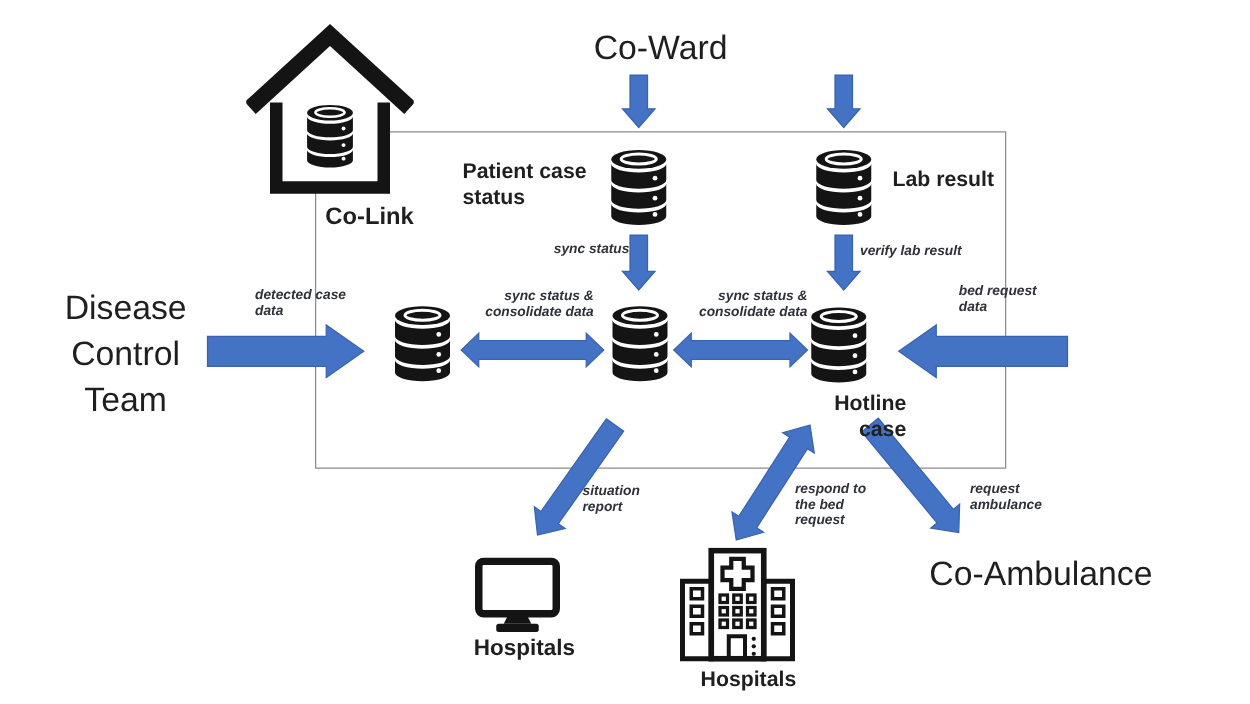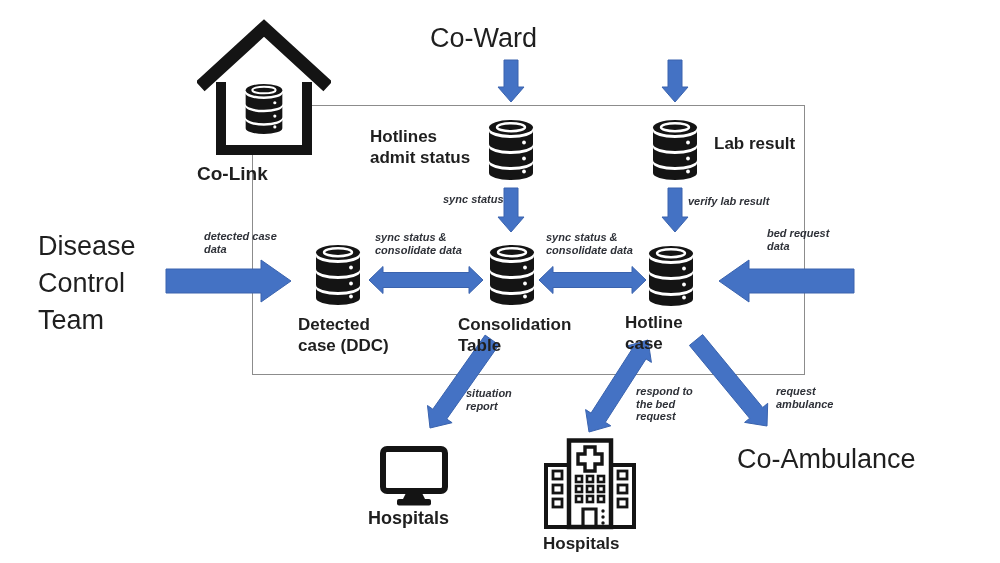--- a/index.html
+++ b/index.html
@@ -1,26 +1,26 @@
 <!DOCTYPE html>
 <html><head>
 <meta charset="utf-8">
 <style>
   html,body{margin:0;padding:0;background:#ffffff;}
   #canvas{
     position:relative;width:1000px;height:563px;background:#ffffff;overflow:hidden;
     font-family:"Liberation Sans", sans-serif;color:#1f1f1f;
   }
   .abs{position:absolute;}
-  .lbl-big{font-size:27px;font-weight:400;line-height:37px;letter-spacing:0px;}
+  .lbl-big{font-size:27px;font-weight:400;line-height:37px;letter-spacing:0px;text-align:center;}
   .lbl-node{font-size:17px;font-weight:600;line-height:21px;}
   .lbl-colink{font-size:19px;font-weight:600;}
   .lbl-edge{font-size:11px;font-weight:700;font-style:italic;line-height:12.5px;
             color:#2e3138;white-space:pre-line;}
-  .center{text-align:left;}
+  .center{text-align:right;}
   #border-rect{
     position:absolute;left:252px;top:105px;width:553px;height:270px;
     border:1.5px solid #8c8c8c;box-sizing:border-box;
   }
   #arrow-layer{position:absolute;left:0;top:0;z-index:3;}
   .icon-layer{z-index:4;}
   .txt{z-index:5;}
 </style>
 </head>
 <body>
@@ -60,49 +60,47 @@
 
   <svg class="abs icon-layer" style="left:197px;top:18px" width="134" height="144" viewBox="0 0 134 144">
     <rect x="24" y="52" width="86" height="80" fill="#ffffff" stroke="#141414" stroke-width="10"></rect>
     <path d="M8,64 L67,10 L126,64" fill="#ffffff" stroke="#141414" stroke-width="13" stroke-linecap="square"></path>
     <use href="#db-icon" x="47" y="64" width="40" height="54"></use>
   </svg>
   <div class="abs txt lbl-colink center" style="left:197px;top:163px;width:134px">Co-Link</div>
 
   <div class="abs txt lbl-big center" style="left:430px;top:20px;width:152px">Co-Ward</div>
 
-  <div class="abs txt lbl-node" style="left:370px;top:126px;width:104px">Hotlines admit status</div>
+  <div class="abs txt lbl-node" style="left:370px;top:126px;width:104px">Patient case status</div>
   <svg class="abs icon-layer" style="left:487px;top:119px" width="48" height="62" viewBox="0 0 48 62">
       <use href="#db-icon"></use>
     </svg>
 
   <svg class="abs icon-layer" style="left:651px;top:119px" width="48" height="62" viewBox="0 0 48 62">
       <use href="#db-icon"></use>
     </svg>
   <div class="abs txt lbl-node" style="left:714px;top:133px;width:110px">Lab result</div>
 
   <div class="abs txt lbl-edge" style="left:443px;top:193px">sync status</div>
   <div class="abs txt lbl-edge" style="left:688px;top:195px">verify lab result</div>
 
   <div class="abs txt lbl-big" style="left:38px;top:228px;width:125px">Disease Control Team</div>
   <div class="abs txt lbl-edge" style="left:204px;top:230px">detected case
 data</div>
 
   <svg class="abs icon-layer" style="left:314px;top:244px" width="48" height="62" viewBox="0 0 48 62">
       <use href="#db-icon"></use>
     </svg>
-  <div class="abs txt lbl-node" style="left:298px;top:314px;width:100px">Detected case (DDC)</div>
 
   <div class="abs txt lbl-edge center" style="left:375px;top:231px;width:100px">sync status &amp;
 consolidate data</div>
 
   <svg class="abs icon-layer" style="left:488px;top:244px" width="48" height="62" viewBox="0 0 48 62">
       <use href="#db-icon"></use>
     </svg>
-  <div class="abs txt lbl-node center" style="left:458px;top:314px;width:110px">Consolidation Table</div>
 
   <div class="abs txt lbl-edge center" style="left:546px;top:231px;width:100px">sync status &amp;
 consolidate data</div>
 
   <svg class="abs icon-layer" style="left:647px;top:245px" width="48" height="62" viewBox="0 0 48 62">
       <use href="#db-icon"></use>
     </svg>
   <div class="abs txt lbl-node center" style="left:625px;top:312px;width:100px">Hotline case</div>
 
   <div class="abs txt lbl-edge" style="left:767px;top:227px">bed request

